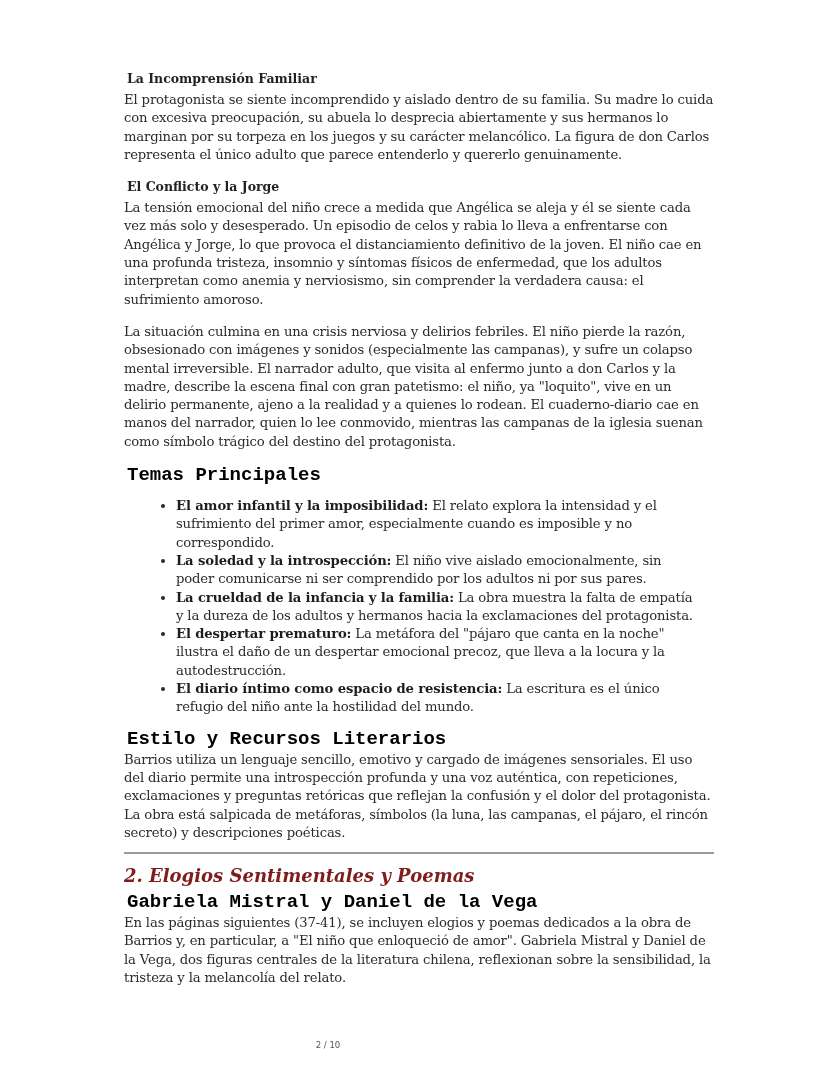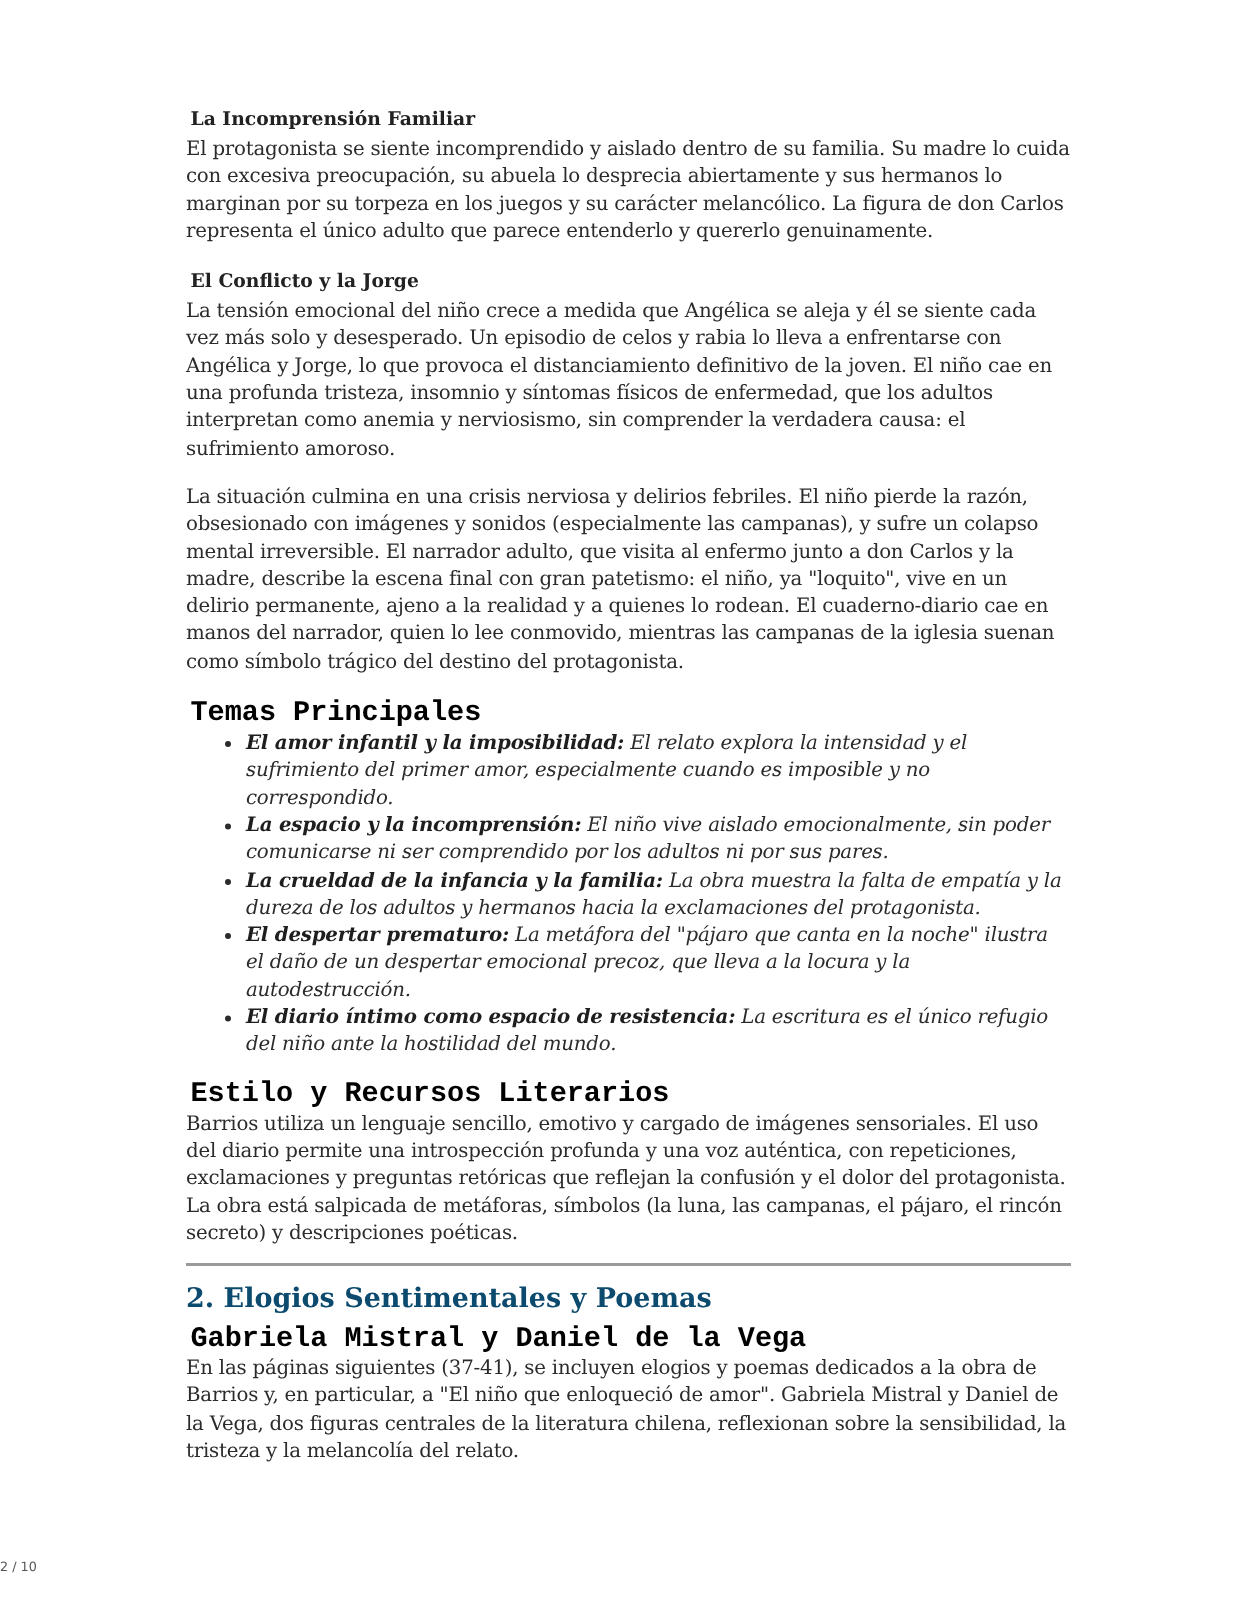--- a/index.html
+++ b/index.html
@@ -3,26 +3,26 @@
   <meta charset="utf-8">
   <style>
     html, body { margin: 0; padding: 0; background: #ffffff; }
     body { width: 828px; height: 1071px; position: relative; overflow: hidden;
       font-family: "DejaVu Serif", "Liberation Serif", serif; color: #2b2b2b; }
     .page { position: absolute; left: 124px; top: 70px; width: 590px; }
     .h4 { font-weight: bold; font-size: 12.5px; margin: 0 0 4px 3px; color: #222; line-height: 17px; }
     .p { font-size: 13.2px; line-height: 18.3px; margin: 0; letter-spacing: -0.15px; }
     .sec { margin-bottom: 14px; }
     .h3 { font-weight: bold; font-size: 19px; margin: 0 0 2px 3px; color: #000000; line-height: 20px; font-family: Liberation Mono, monospace; }
-    ul { margin: 0; padding-left: 40px; font-style: italic; }
+    ul { margin: 12px; padding-left: 40px; }
     li { font-size: 13.2px; line-height: 18.3px; letter-spacing: -0.15px; }
     li b { color: #1e1e1e; }
     .hr { height: 2px; background: #9a9a9a; margin: 10px 0 10px 0; width: 590px; }
-    .h2 { font-weight: bold; font-size: 18px; margin: 0 0 4px 0; color: #0c4a6e; line-height: 24px; }
-    .footer { position: absolute; top: 1040px; left: 0; width: 656px; text-align: left;
+    .h2 { font-weight: bold; font-size: 18px; margin: 0 0 4px 0; color: #7f1d1d; line-height: 24px; font-style: italic; }
+    .footer { position: absolute; top: 1040px; left: 0; width: 656px; text-align: center;
       font-family: "DejaVu Sans", sans-serif; font-size: 8.5px; color: #555; }
   </style>
 </head>
 <body>
 
 <div class="page">
 
   <div class="sec">
     <div class="h4">La Incomprensión Familiar</div>
     <p class="p">El protagonista se siente incomprendido y aislado dentro de su familia. Su madre lo cuida con excesiva preocupación, su abuela lo desprecia abiertamente y sus hermanos lo marginan por su torpeza en los juegos y su carácter melancólico. La figura de don Carlos representa el único adulto que parece entenderlo y quererlo genuinamente.</p>
@@ -34,21 +34,21 @@
   </div>
 
   <div class="sec">
     <p class="p">La situación culmina en una crisis nerviosa y delirios febriles. El niño pierde la razón, obsesionado con imágenes y sonidos (especialmente las campanas), y sufre un colapso mental irreversible. El narrador adulto, que visita al enfermo junto a don Carlos y la madre, describe la escena final con gran patetismo: el niño, ya "loquito", vive en un delirio permanente, ajeno a la realidad y a quienes lo rodean. El cuaderno-diario cae en manos del narrador, quien lo lee conmovido, mientras las campanas de la iglesia suenan como símbolo trágico del destino del protagonista.</p>
   </div>
 
   <div class="sec" style="margin-bottom:12px;">
     <div class="h3">Temas Principales</div>
     <ul>
       <li><b>El amor infantil y la imposibilidad:</b><span> El relato explora la intensidad y el sufrimiento del primer amor, especialmente cuando es imposible y no correspondido.</span></li>
-      <li><b>La espacio y la incomprensión:</b><span> El niño vive aislado emocionalmente, sin poder comunicarse ni ser comprendido por los adultos ni por sus pares.</span></li>
+      <li><b>La soledad y la introspección:</b><span> El niño vive aislado emocionalmente, sin poder comunicarse ni ser comprendido por los adultos ni por sus pares.</span></li>
       <li><b>La crueldad de la infancia y la familia:</b><span> La obra muestra la falta de empatía y la dureza de los adultos y hermanos hacia la exclamaciones del protagonista.</span></li>
       <li><b>El despertar prematuro:</b><span> La metáfora del "pájaro que canta en la noche" ilustra el daño de un despertar emocional precoz, que lleva a la locura y la autodestrucción.</span></li>
       <li><b>El diario íntimo como espacio de resistencia:</b><span> La escritura es el único refugio del niño ante la hostilidad del mundo.</span></li>
     </ul>
   </div>
 
   <div>
     <div class="h3">Estilo y Recursos Literarios</div>
     <p class="p">Barrios utiliza un lenguaje sencillo, emotivo y cargado de imágenes sensoriales. El uso del diario permite una introspección profunda y una voz auténtica, con repeticiones, exclamaciones y preguntas retóricas que reflejan la confusión y el dolor del protagonista. La obra está salpicada de metáforas, símbolos (la luna, las campanas, el pájaro, el rincón secreto) y descripciones poéticas.</p>
   </div>

